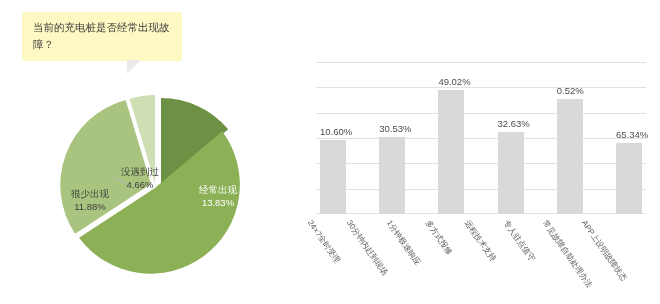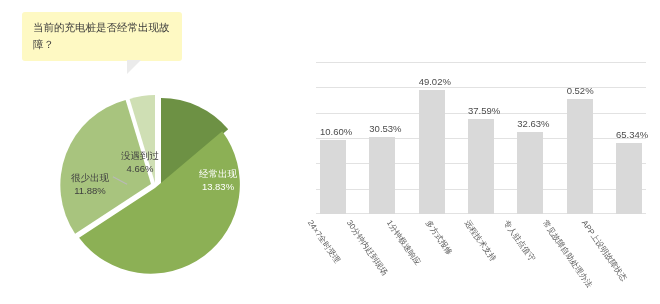--- a/index.html
+++ b/index.html
@@ -52,21 +52,21 @@
   }
   #pie-svg { display: block; }
 
   .slice-label {
     position: absolute;
     text-align: center;
     font-size: 9.5px;
     line-height: 13px;
     pointer-events: none;
   }
-  .slice-label .ln1 { display: block; }
+  .slice-label .ln1 { display: block; margin-top: 16px; }
   .slice-label .ln2 { display: block; }
 
   #label-changjian {
     left: 131px; top: 89px;
     width: 64px;
     color: #ffffff;
   }
   #label-hensha {
     left: 5px; top: 93px;
     width: 60px;
@@ -211,24 +211,20 @@
           <span class="bar-value">10.60%</span>
           <span class="bar-rect" style="height:74px;"></span>
         </div>
         <div class="bar-col">
           <span class="bar-value">30.53%</span>
           <span class="bar-rect" style="height:77px;"></span>
         </div>
         <div class="bar-col">
           <span class="bar-value">49.02%</span>
           <span class="bar-rect" style="height:124px;"></span>
-        </div>
-        <div class="bar-col">
-          <span class="bar-value">37.59%</span>
-          <span class="bar-rect" style="height:95px;"></span>
         </div>
         <div class="bar-col">
           <span class="bar-value">32.63%</span>
           <span class="bar-rect" style="height:82px;"></span>
         </div>
         <div class="bar-col">
           <span class="bar-value">0.52%</span>
           <span class="bar-rect" style="height:115px;"></span>
         </div>
         <div class="bar-col">

